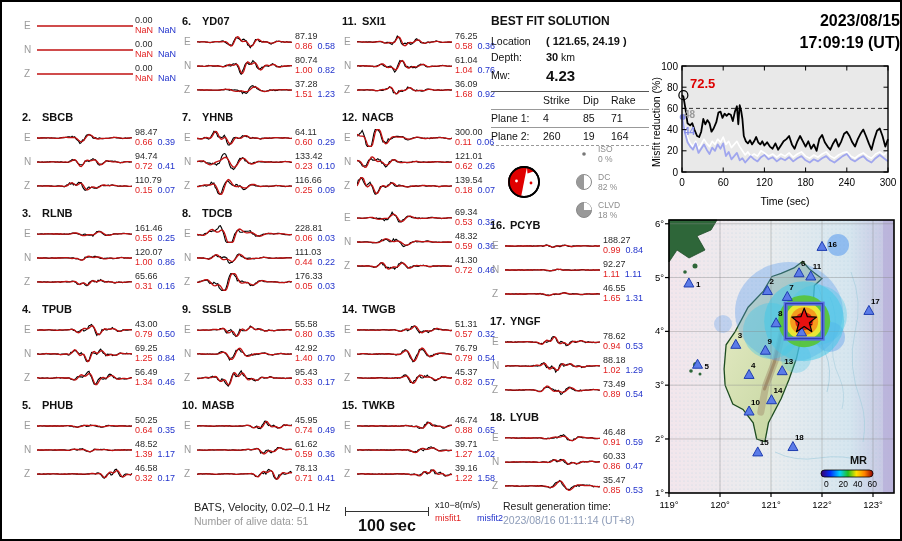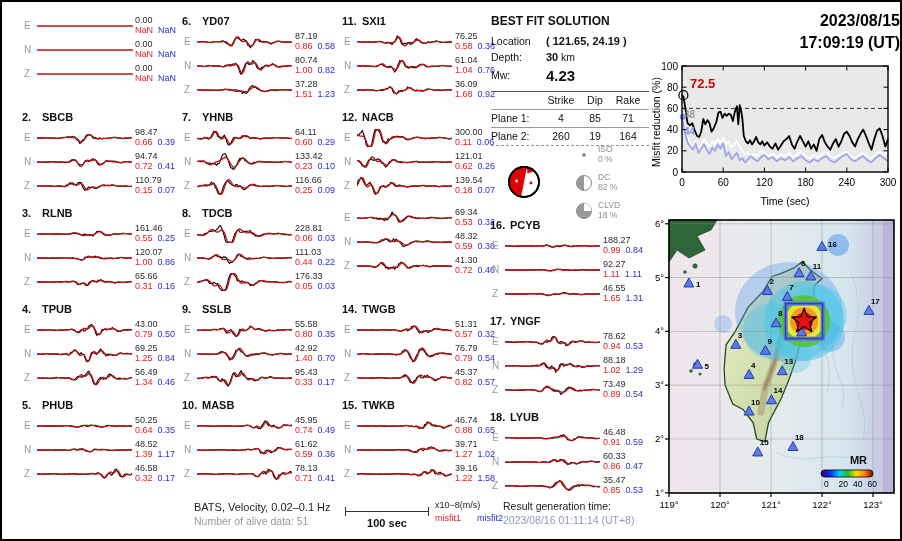--- a/index.html
+++ b/index.html
@@ -20,42 +20,42 @@
   .v-m2{color:#2233cc}
 
   
   .bestfit{position:absolute;left:489px;top:12px;width:164px;font-size:10.5px;color:#111}
   .bf-head{font-weight:bold;font-size:12px;margin-bottom:7px}
   .bf-row{margin-bottom:4px}
   .bf-label{display:inline-block;width:52px}
   .bf-strong{font-weight:bold;font-size:11px}
   .mw-val{font-weight:bold;font-size:15px;vertical-align:-2px}
   .bf-table{display:grid;grid-template-columns:52px 40px 28px 38px;font-size:10.5px;margin-top:6px;line-height:15px}
-  .bf-table .c{text-align:center;padding-right:4px}
+  .bf-table .c{text-align:left;padding-right:4px}
   .hr4{grid-column:1/5;border-top:1px solid #555;margin:1px 0}
   .hr4.light{border-top:1px solid #999}
   .hr4.dash{border-top:1px dashed #999}
   .bf-decomp{position:relative;height:86px;margin-top:2px}
   .beachball{position:absolute;left:10px;top:10px}
-  .dc-row{position:absolute;left:84px;display:flex;align-items:center;gap:5px}
+  .dc-row{position:absolute;left:84px;display:flex;gap:5px}
   .dc-text{color:#8d8d8d;font-size:8.5px;line-height:9.5px}
 
   
   .evt-title{position:absolute;left:658px;top:8px;width:240px;text-align:right;font-weight:bold;font-size:16px;line-height:22px;color:#000}
 
   
   #misfit-svg{position:absolute;left:648px;top:54px}
   #map-svg{position:absolute;left:653px;top:210px}
 
   
   .f-bats{position:absolute;left:192px;top:499px;font-size:11px;color:#222}
   .f-alive{position:absolute;left:192px;top:513px;font-size:10.5px;color:#9a9a9a}
   .scalebar{position:absolute;left:343px;top:505px;width:84px;height:9px;border-left:1px solid #333;border-right:1px solid #333}
   .sb-line{position:absolute;left:0;right:0;top:4px;border-top:1px solid #333}
-  .sb-label{position:absolute;left:343px;top:515px;width:84px;text-align:center;font-size:11px;font-weight:bold;color:#111}
+  .sb-label{position:absolute;left:343px;top:515px;width:84px;text-align:center;font-size:16px;font-weight:bold;color:#111}
   .f-unit{position:absolute;left:433px;top:498px;font-size:9px;color:#222}
   .f-misfits{position:absolute;left:433px;top:511px;font-size:9px}
   .f-misfits .m1{color:#e22222;margin-right:16px}
   .f-misfits .m2{color:#2233cc}
   .f-result-label{position:absolute;left:501px;top:498px;font-size:10.5px;color:#222}
   .f-result-value{position:absolute;left:501px;top:512px;font-size:10.5px;color:#8d9cb8}
 </style>
 </head>
 <body>
 

